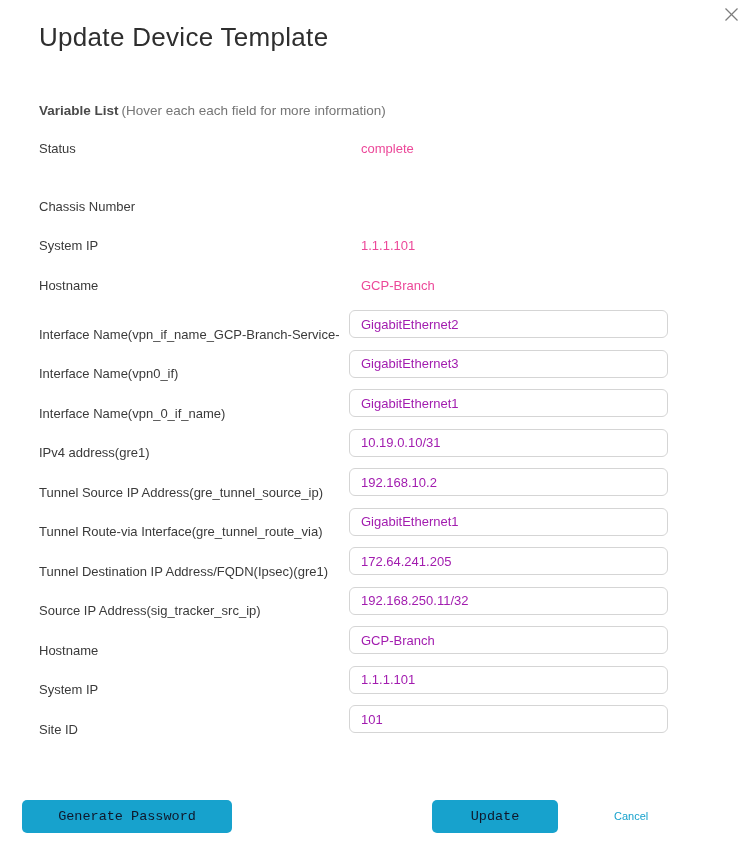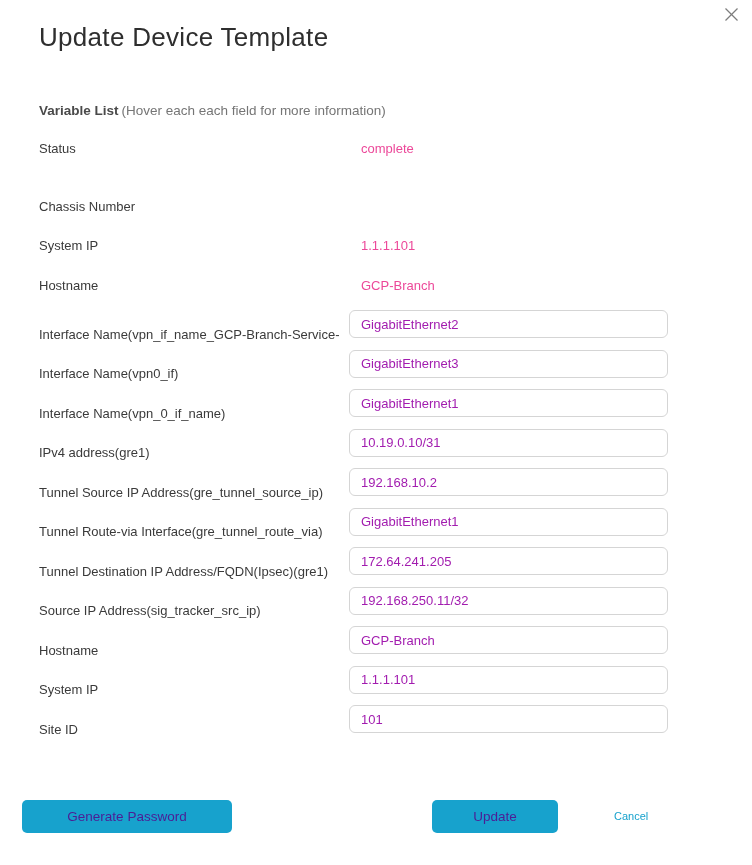--- a/index.html
+++ b/index.html
@@ -103,22 +103,22 @@
     width: 752px;
     height: 33px;
   }
   .btn {
     position: absolute;
     top: 0;
     height: 33px;
     border: none;
     border-radius: 5px;
     background: #17a2cd;
-    color: #4c1d95;
-    font-family: Liberation Sans, sans-serif;
+    color: #0f172a;
+    font-family: Liberation Mono, monospace;
     font-size: 13.5px;
     cursor: pointer;
     padding: 8px;
   }
   .btn-generate { left: 22px;  width: 210px; }
   .btn-update   { left: 432px; width: 126px; }
   .link-cancel {
     position: absolute;
     left: 614px;
     top: 0;

